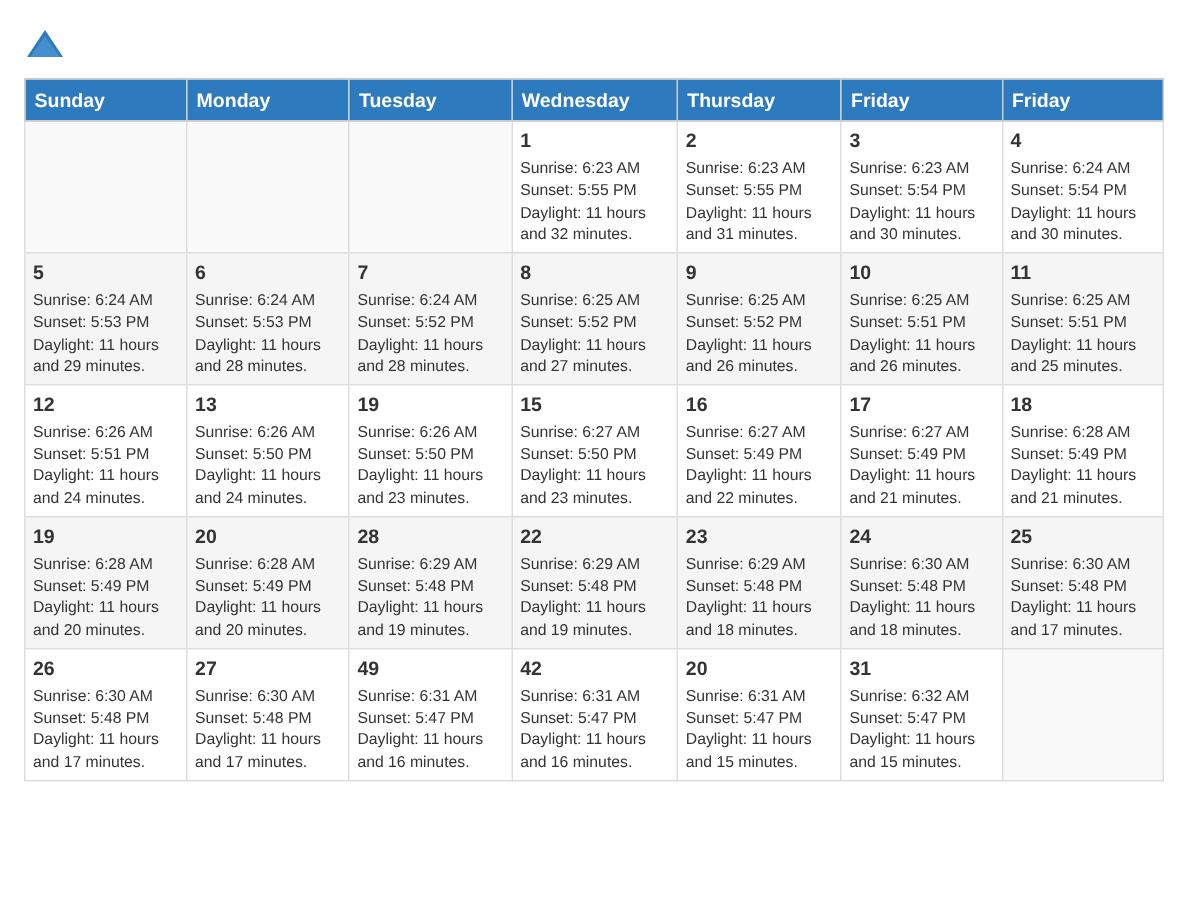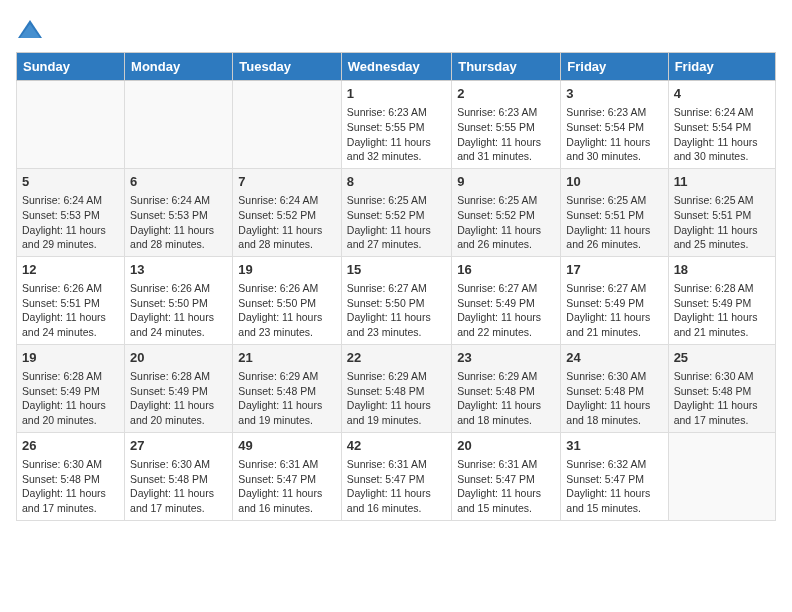--- a/index.html
+++ b/index.html
@@ -254,21 +254,21 @@
           <div class="cell-text">Sunset: 5:49 PM</div>
           <div class="cell-text">Daylight: 11 hours and 20 minutes.</div>
         </td>
         <td>
           <span class="day-num">20</span>
           <div class="cell-text">Sunrise: 6:28 AM</div>
           <div class="cell-text">Sunset: 5:49 PM</div>
           <div class="cell-text">Daylight: 11 hours and 20 minutes.</div>
         </td>
         <td>
-          <span class="day-num">21</span>
+          <span class="day-num">28</span>
           <div class="cell-text">Sunrise: 6:29 AM</div>
           <div class="cell-text">Sunset: 5:48 PM</div>
           <div class="cell-text">Daylight: 11 hours and 19 minutes.</div>
         </td>
         <td>
           <span class="day-num">22</span>
           <div class="cell-text">Sunrise: 6:29 AM</div>
           <div class="cell-text">Sunset: 5:48 PM</div>
           <div class="cell-text">Daylight: 11 hours and 19 minutes.</div>
         </td>

